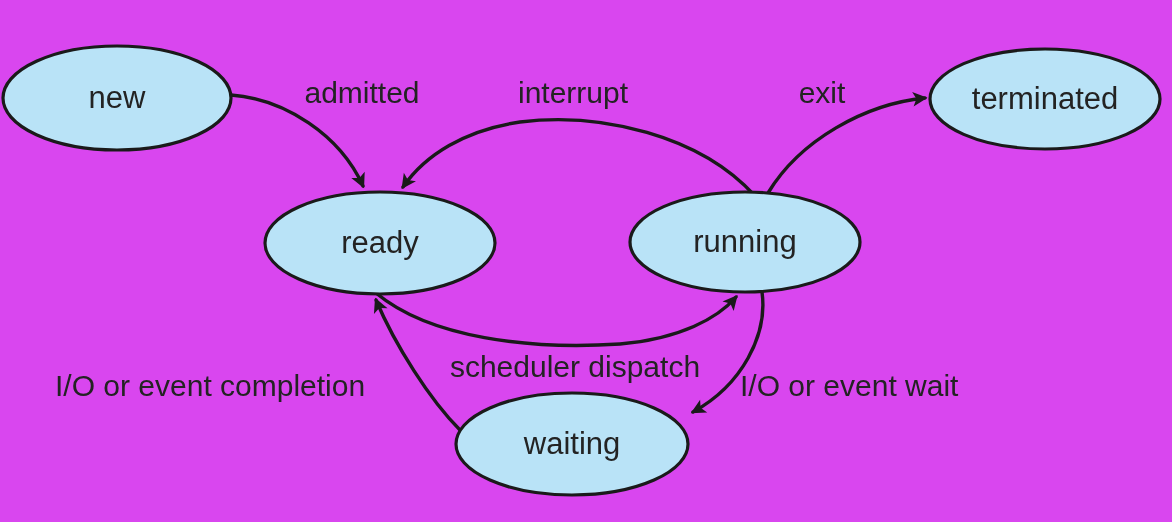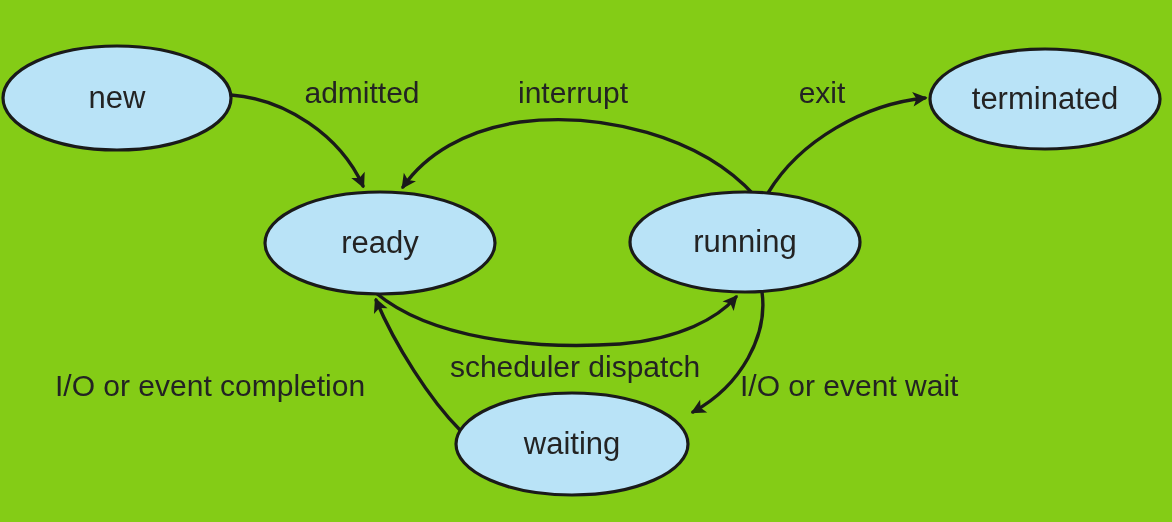--- a/index.html
+++ b/index.html
@@ -7,21 +7,21 @@
     padding: 0;
     background: #ffffff;
   }
   body {
     font-family: "Liberation Sans", sans-serif;
   }
   #canvas {
     position: relative;
     width: 1172px;
     height: 522px;
-    background: #84cc16;
+    background: #d946ef;
     overflow: hidden;
   }
   #diagram-svg {
     position: absolute;
     left: 0;
     top: 0;
     width: 1172px;
     height: 522px;
     display: block;
   }

